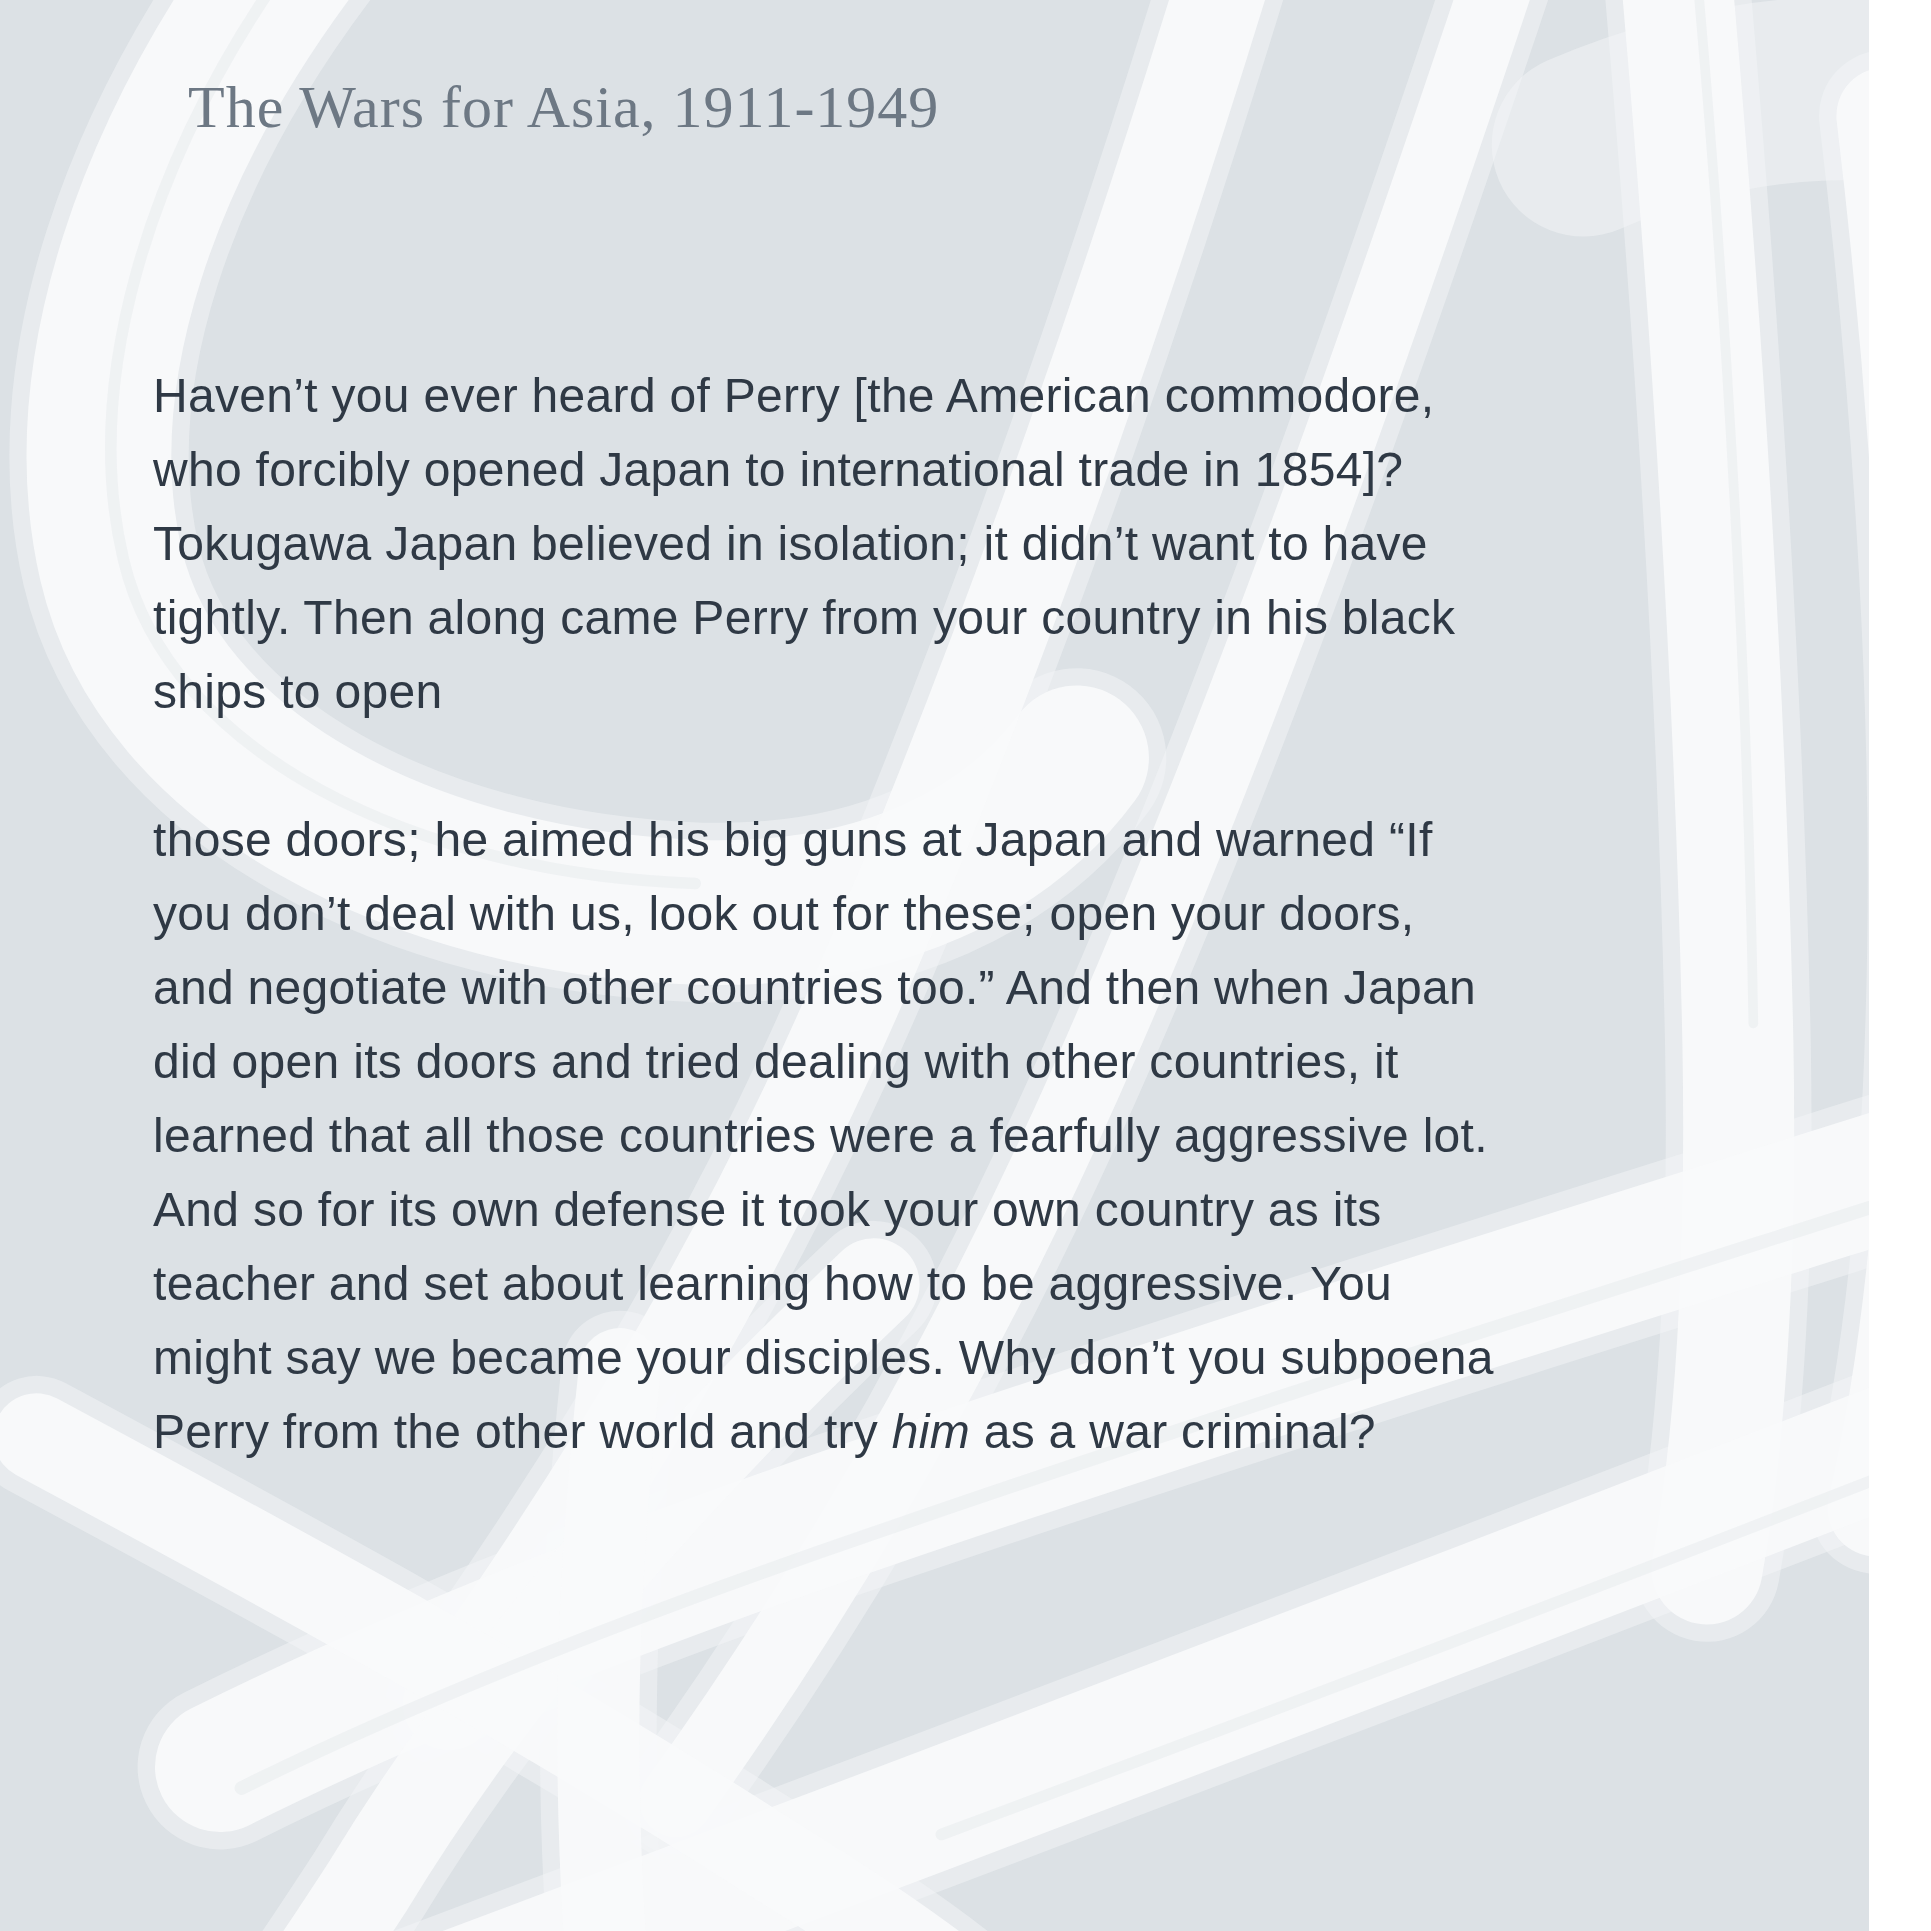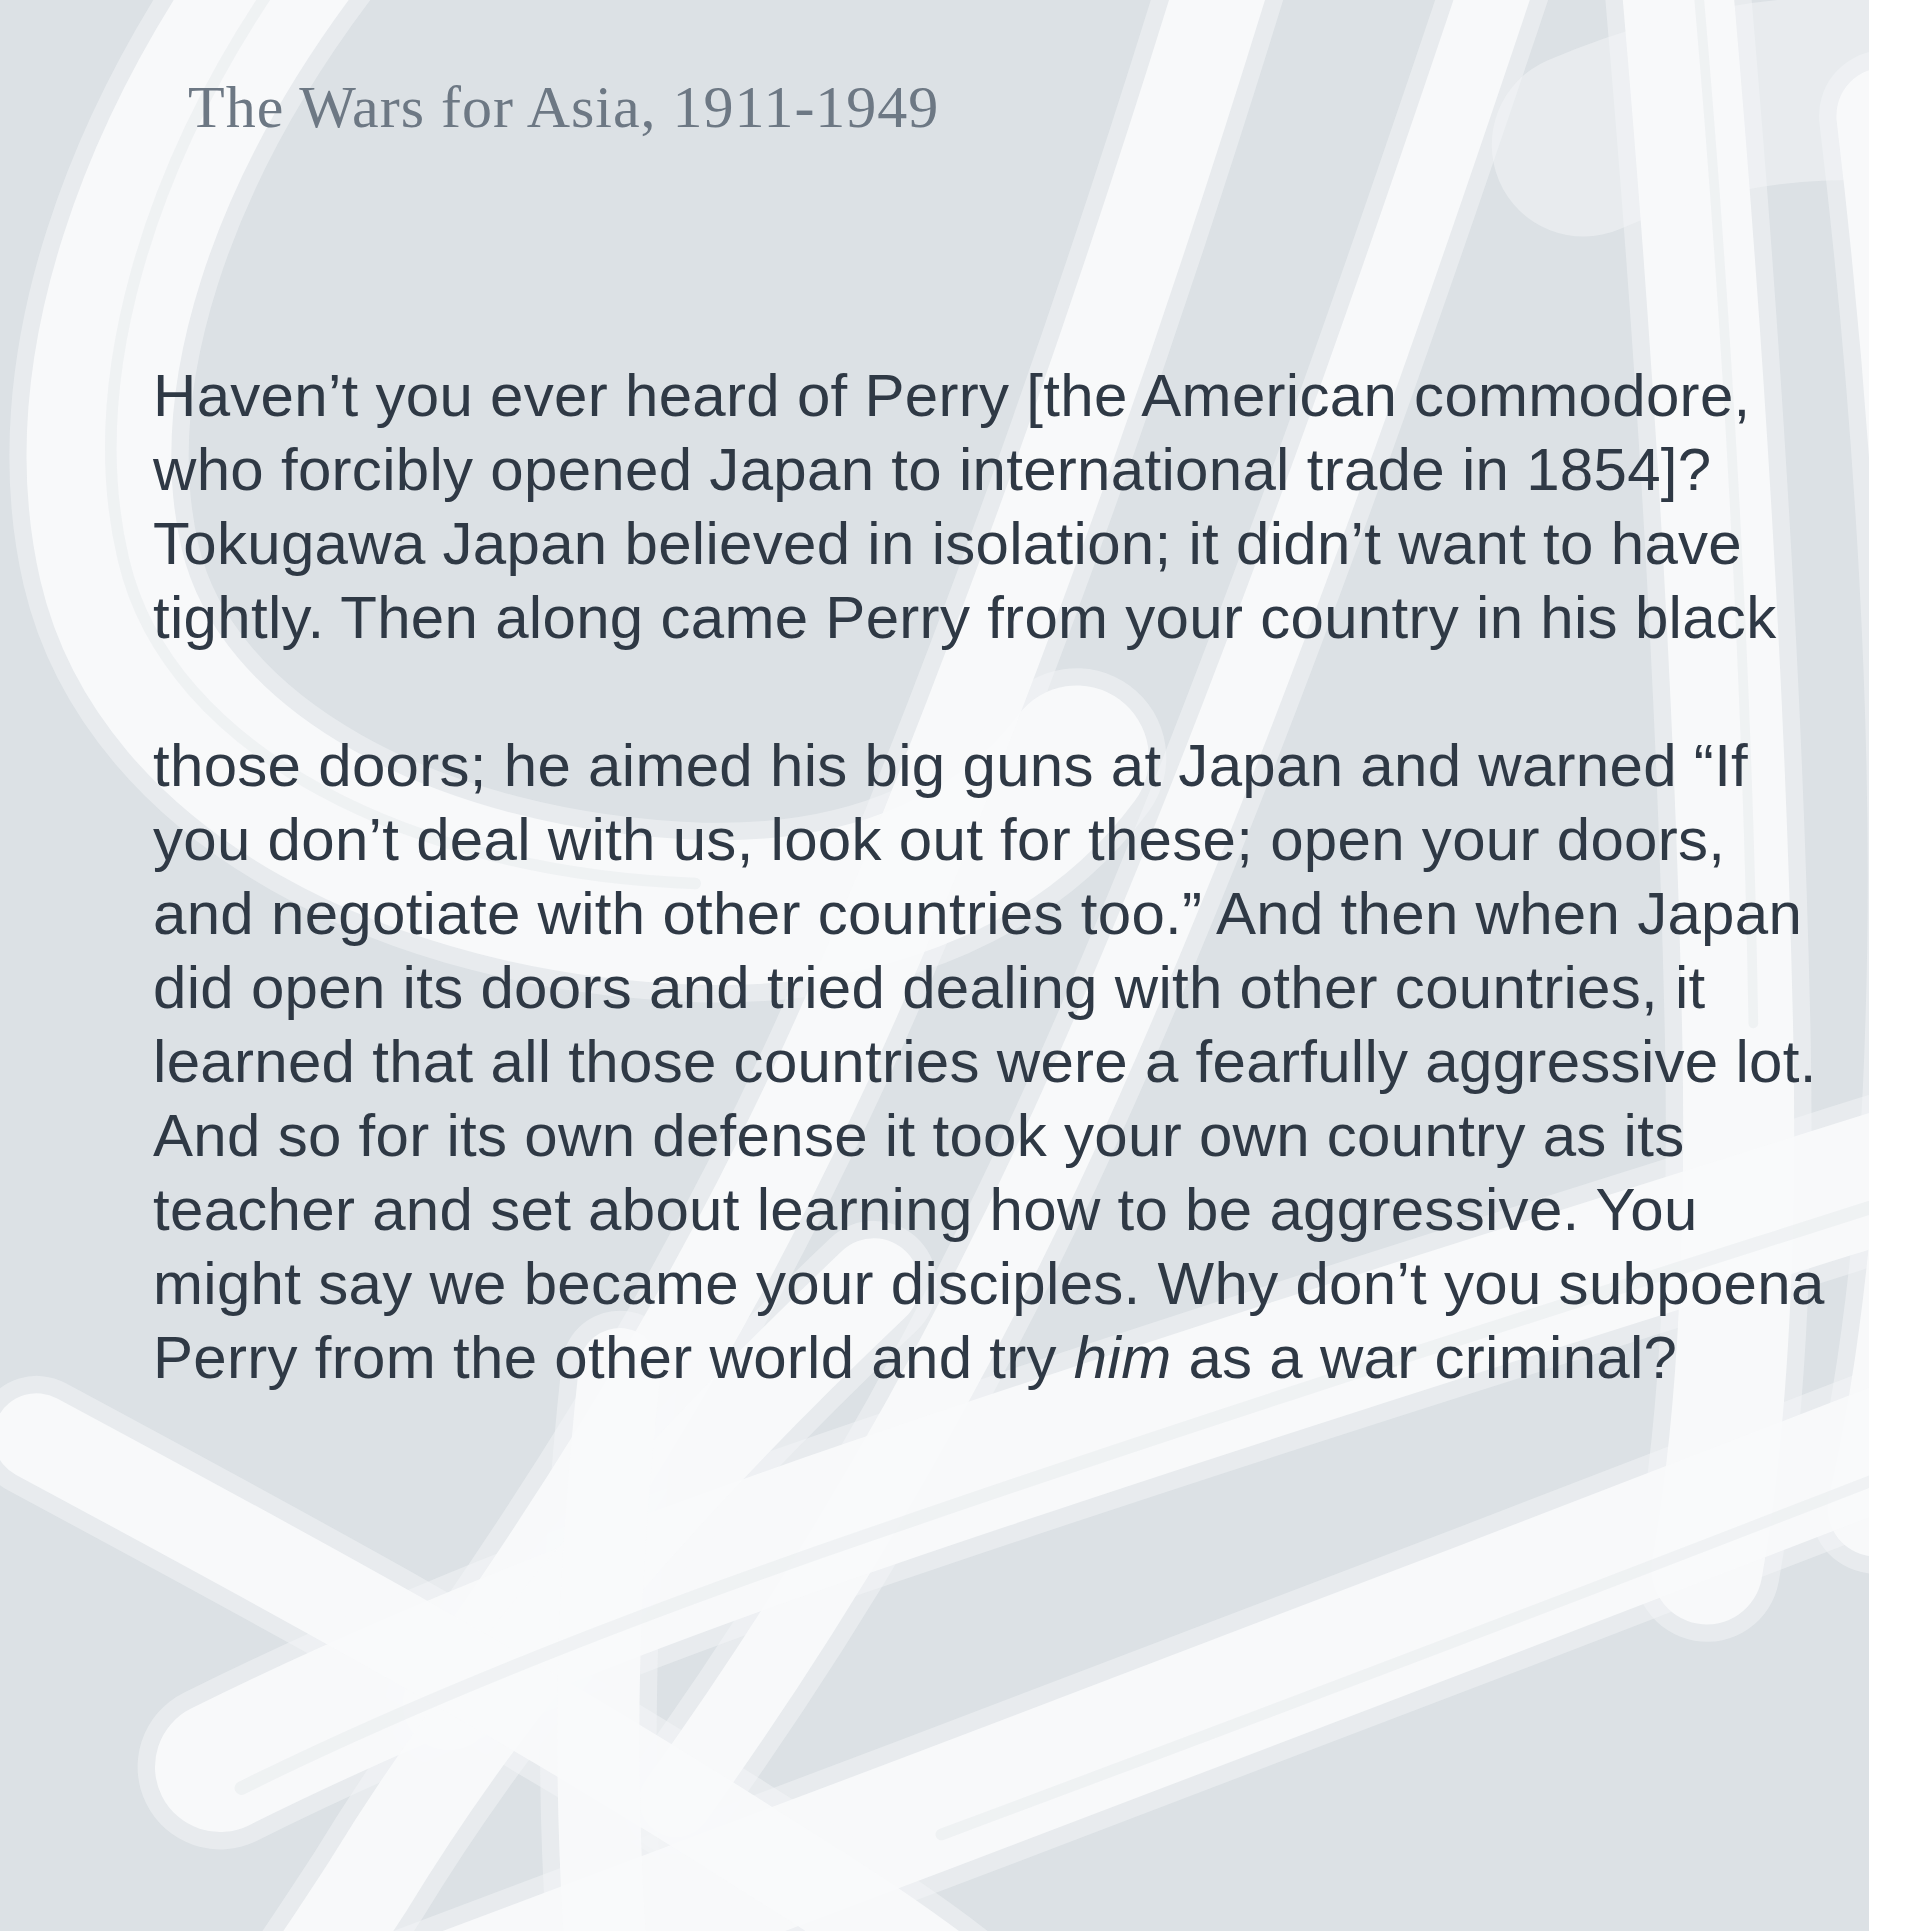--- a/index.html
+++ b/index.html
@@ -34,21 +34,21 @@
     font-family: "Liberation Serif", "DejaVu Serif", serif;
     font-weight: 400;
     font-size: 60px;
     line-height: 1;
     letter-spacing: 1px;
     color: var(--title-text, #6d7884);
   }
   .body-text {
     margin-top: 222px;
     color: var(--body-text, #2f3945);
-    font-size: 60px;
+    font-size: 48px;
     line-height: 74px;
     letter-spacing: 0.3px;
   }
   .para { margin: 0; }
   .para + .para { margin-top: 74px; }
   .line { white-space: nowrap; }
   .italic { font-style: italic; text-align: center; }
 </style>
 </head>
 <body>
@@ -94,20 +94,21 @@
 
   <div class="content">
     <h1 class="title">The Wars for Asia, 1911-1949</h1>
 
     <div class="body-text">
       <div class="para">
         <div class="line">Haven’t you ever heard of Perry [the American commodore,</div>
         <div class="line">who forcibly opened Japan to international trade in 1854]?</div>
         <div class="line">Tokugawa Japan believed in isolation; it didn’t want to have</div>
         <div class="line">tightly. Then along came Perry from your country in his black</div>
+        <div class="line">ships to open</div>
       </div>
 
       <div class="para">
         <div class="line">those doors; he aimed his big guns at Japan and warned “If</div>
         <div class="line">you don’t deal with us, look out for these; open your doors,</div>
         <div class="line">and negotiate with other countries too.” And then when Japan</div>
         <div class="line">did open its doors and tried dealing with other countries, it</div>
         <div class="line">learned that all those countries were a fearfully aggressive lot.</div>
         <div class="line">And so for its own defense it took your own country as its</div>
         <div class="line">teacher and set about learning how to be aggressive. You</div>

